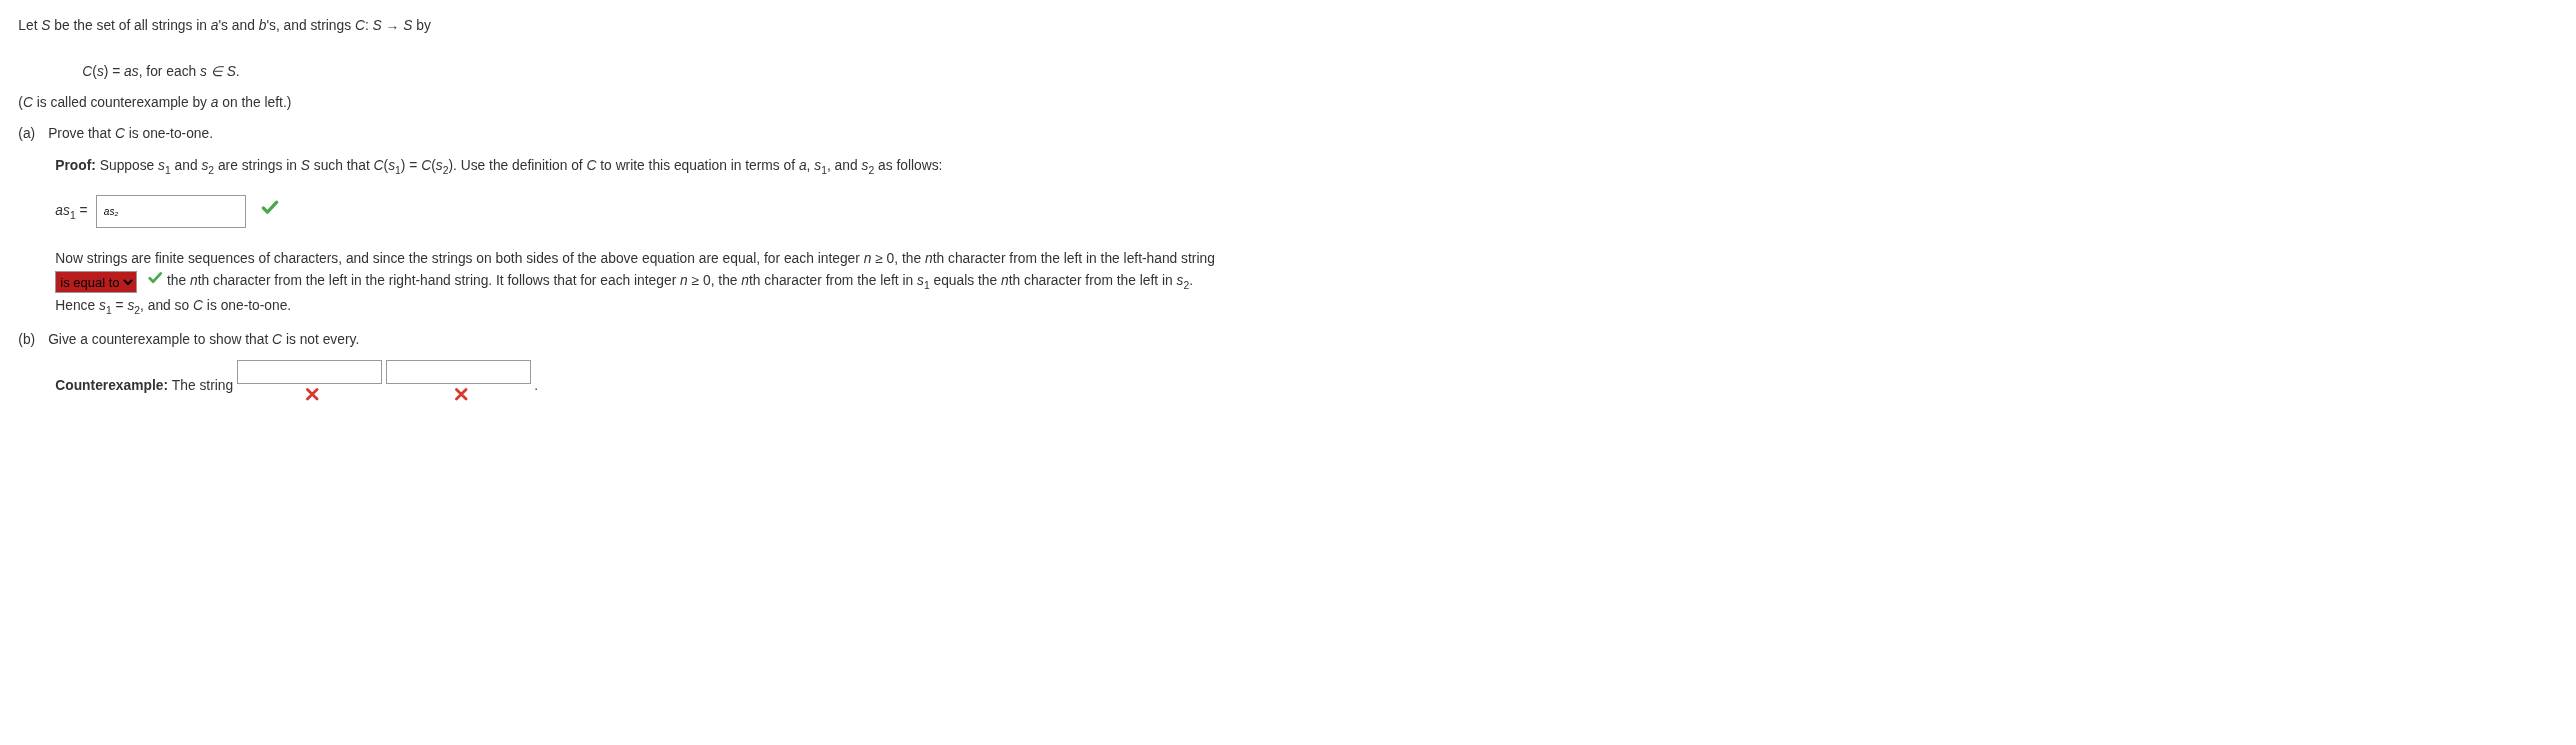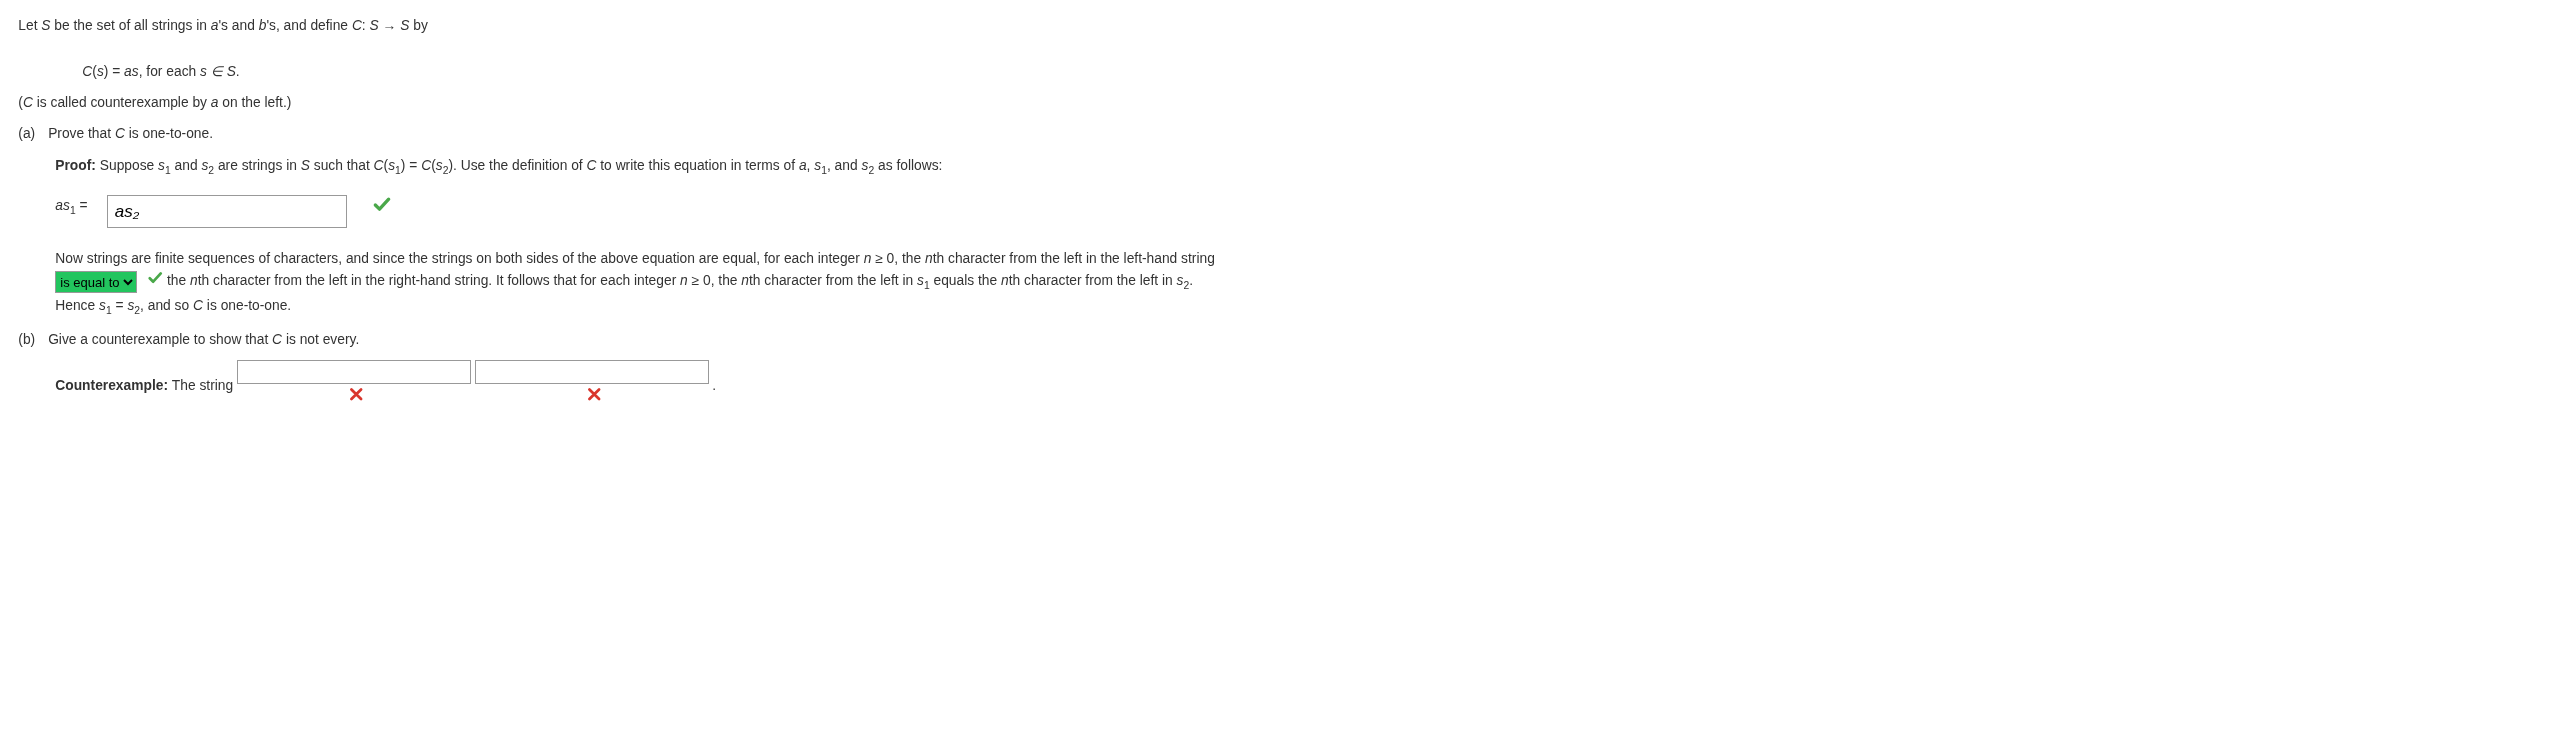--- a/index.html
+++ b/index.html
@@ -20,46 +20,46 @@
     .bold { font-weight: bold; }
     .input-box {
       display: inline-block;
       border: 0.9px solid #999;
       background: #fff;
       height: 33px;
       min-width: 119px;
       padding: 3.7px 7.3px;
       vertical-align: middle;
       font-family: inherit;
-      font-size: 17px;
+      font-size: 10px;
       box-sizing: border-box;
     }
     .input-box.sm { min-width:92px; height:24px; padding:1.8px 5.5px;}
     select.dropdown {
       border:0.9px solid #999;
-      background:#22c55e;
+      background:#b91c1c;
       height:22px;
       font-family:inherit;
       font-size:13px;
       vertical-align:middle;
     }
     .check-icon {
       display:inline-block; vertical-align:middle; margin-left:5.5px;
     }
     .cross-icon { display:inline-block; margin-left:5.5px; vertical-align:middle;}
-    .eq-row { display:flex; gap:19px; margin-top:16.5px; margin-bottom:20px;}
+    .eq-row { display:flex; align-items:center; gap:8px; margin-top:16.5px; margin-bottom:20px;}
     .sp { margin-top:6px;}
     .inline-block{display:inline-block;}
     .nowrap{white-space:nowrap;}
   </style>
 </head>
 <body>
 
 <div class="row">
-  <span>Let </span><span class="italic">S</span><span> be the set of all strings in </span><span class="italic">a</span><span>'s and </span><span class="italic">b</span><span>'s, and define </span><span class="italic">C</span><span>: </span><span class="italic">S → S</span><span> by</span>
+  <span>Let </span><span class="italic">S</span><span> be the set of all strings in </span><span class="italic">a</span><span>'s and </span><span class="italic">b</span><span>'s, and strings </span><span class="italic">C</span><span>: </span><span class="italic">S → S</span><span> by</span>
 </div>
 
 <div class="row indent-1">
   <span class="italic">C</span><span>(</span><span class="italic">s</span><span>) = </span><span class="italic">as</span><span>, for each </span><span class="italic">s ∈ S</span><span>.</span>
 </div>
 
 <div class="row">
   <span>(</span><span class="italic">C</span><span> is called counterexample by </span><span class="italic">a</span><span> on the left.)</span>
 </div>
 

